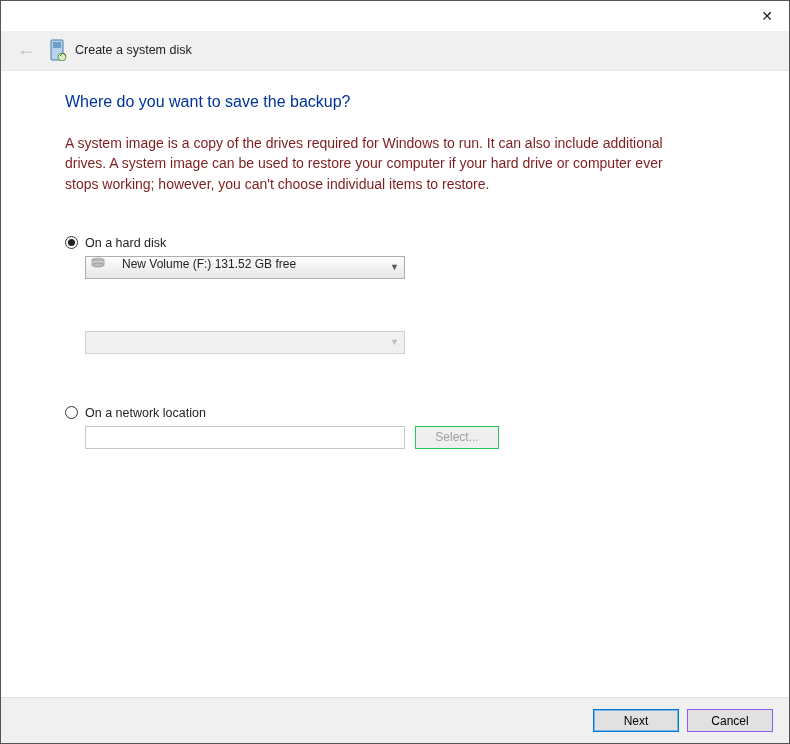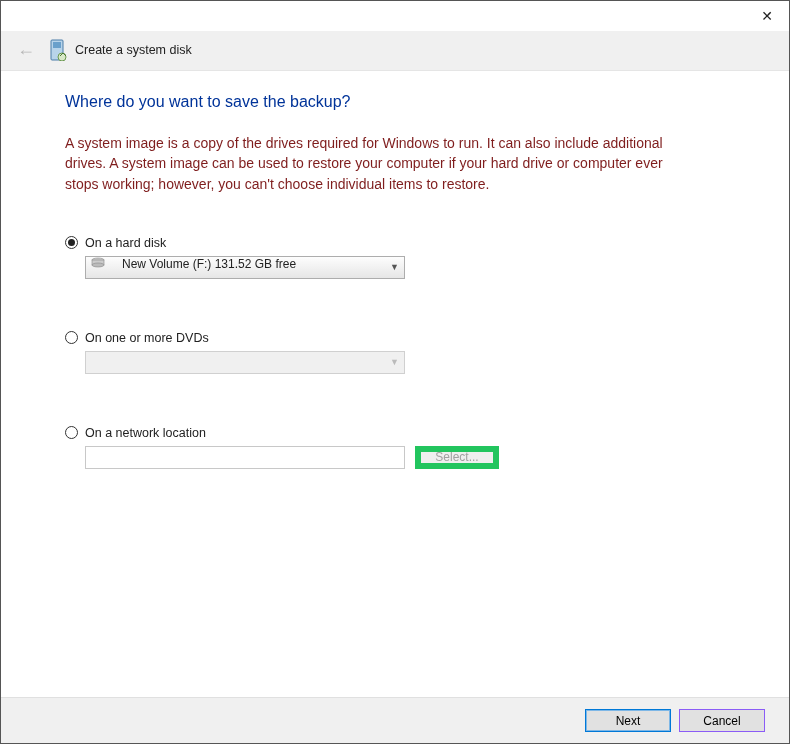--- a/index.html
+++ b/index.html
@@ -97,39 +97,39 @@
       width: 320px;
       height: 23px;
       border: 1px solid #c8c8c8;
       background: #fff;
       display: inline-block;
       vertical-align: middle;
     }
     .select-btn {
       width: 84px;
       height: 23px;
-      border: 6px solid #22c55e;
+      border: 1px solid #22c55e;
       background: #efefef;
       color: #a0a0a0;
       font-size: 12px;
       margin-left: 10px;
       vertical-align: middle;
       display: inline-flex;
       align-items: center;
       justify-content: center;
     }
     .net-row { display:flex; align-items:center; }
     .footer {
       background: #f0f0f0;
       border-top: 1px solid #e0e0e0;
       height: 46px;
       display: flex;
       justify-content: flex-end;
       align-items: center;
-      padding-right: 24px;
+      padding-right: 16px;
       gap: 8px;
     }
     .btn {
       width: 86px;
       height: 23px;
       font-size: 12px;
       border: 1px solid #8b5cf6;
       background: #e1e1e1;
       cursor: pointer;
     }
@@ -171,24 +171,20 @@
           <rect x="2" y="3" width="12" height="5" fill="#ccc" stroke="#888" stroke-width="0.6"></rect>
           <ellipse cx="8" cy="8" rx="6" ry="2" fill="#bbb" stroke="#888" stroke-width="0.6"></ellipse>
         </svg>
       </span>
       <span>New Volume (F:)  131.52 GB free</span>
       <span class="drop-caret">▼</span>
     </div>
   </div>
 
   <div class="option-block">
-    <div class="option-row">
-      <div class="radio"></div>
-      <div class="option-label">On one or more DVDs</div>
-    </div>
     <div class="dropdown disabled">
       <span class="drop-caret">▼</span>
     </div>
   </div>
 
   <div class="option-block">
     <div class="option-row">
       <div class="radio"></div>
       <div class="option-label">On a network location</div>
     </div>

